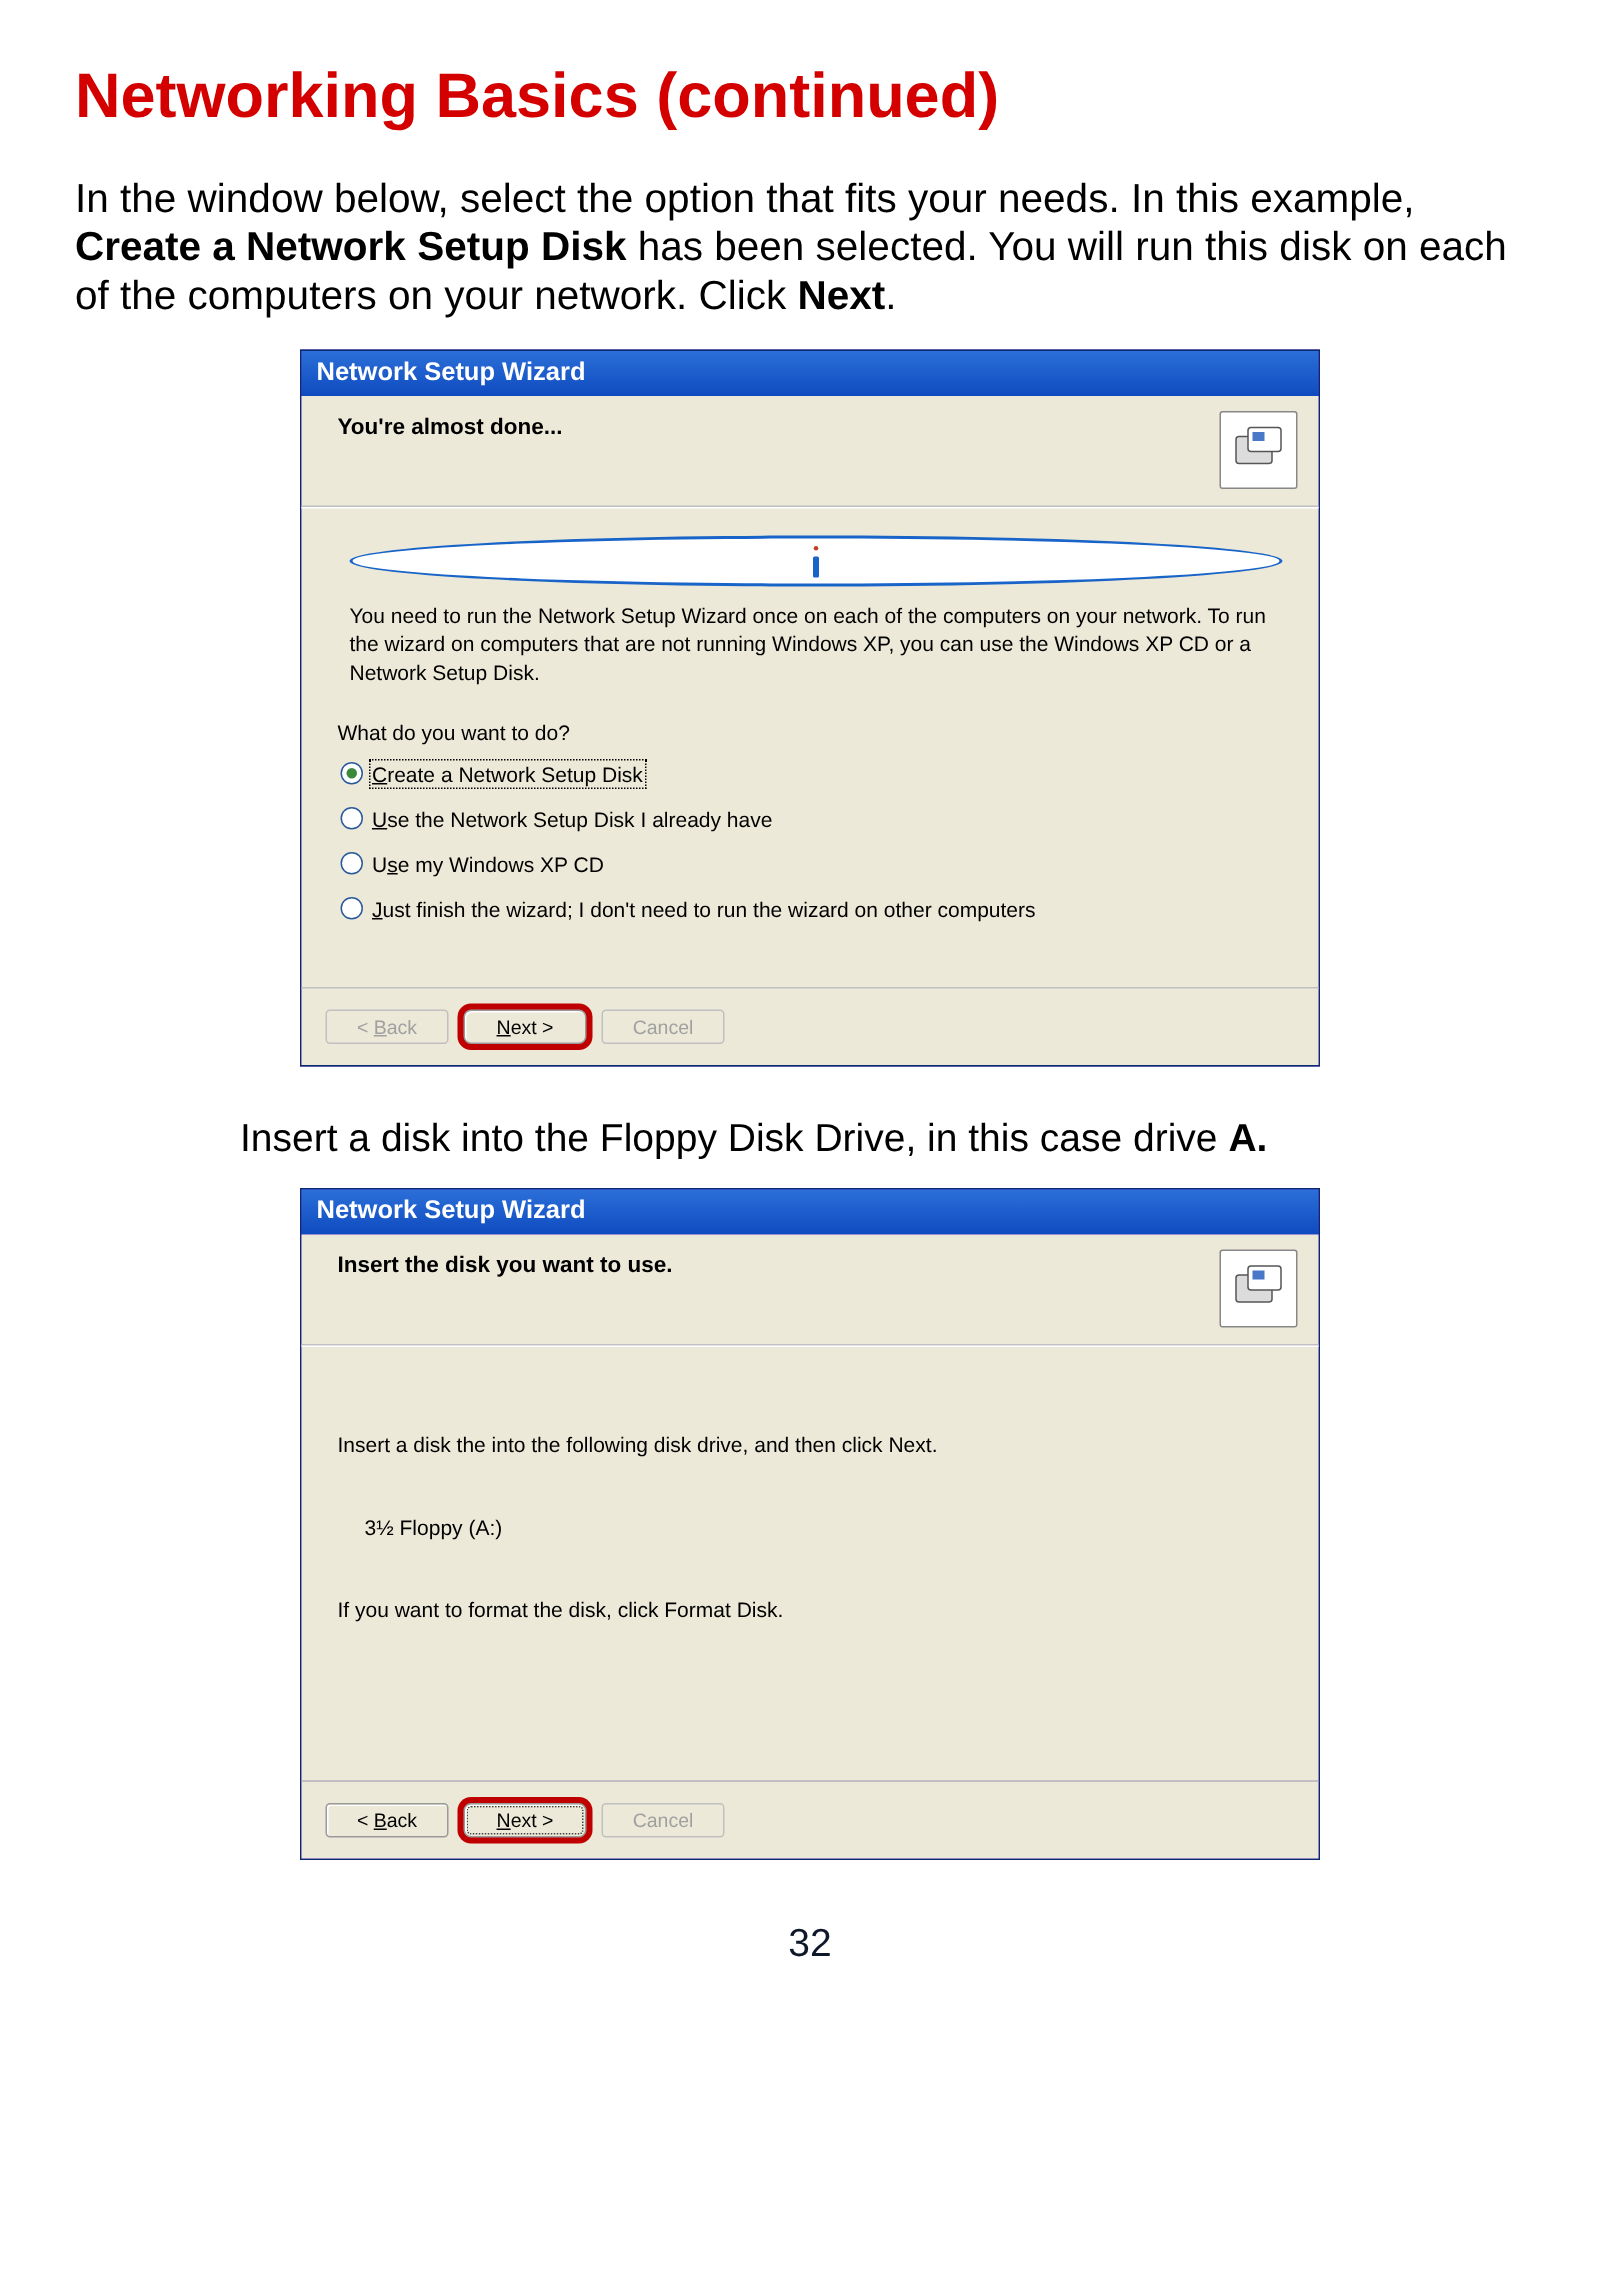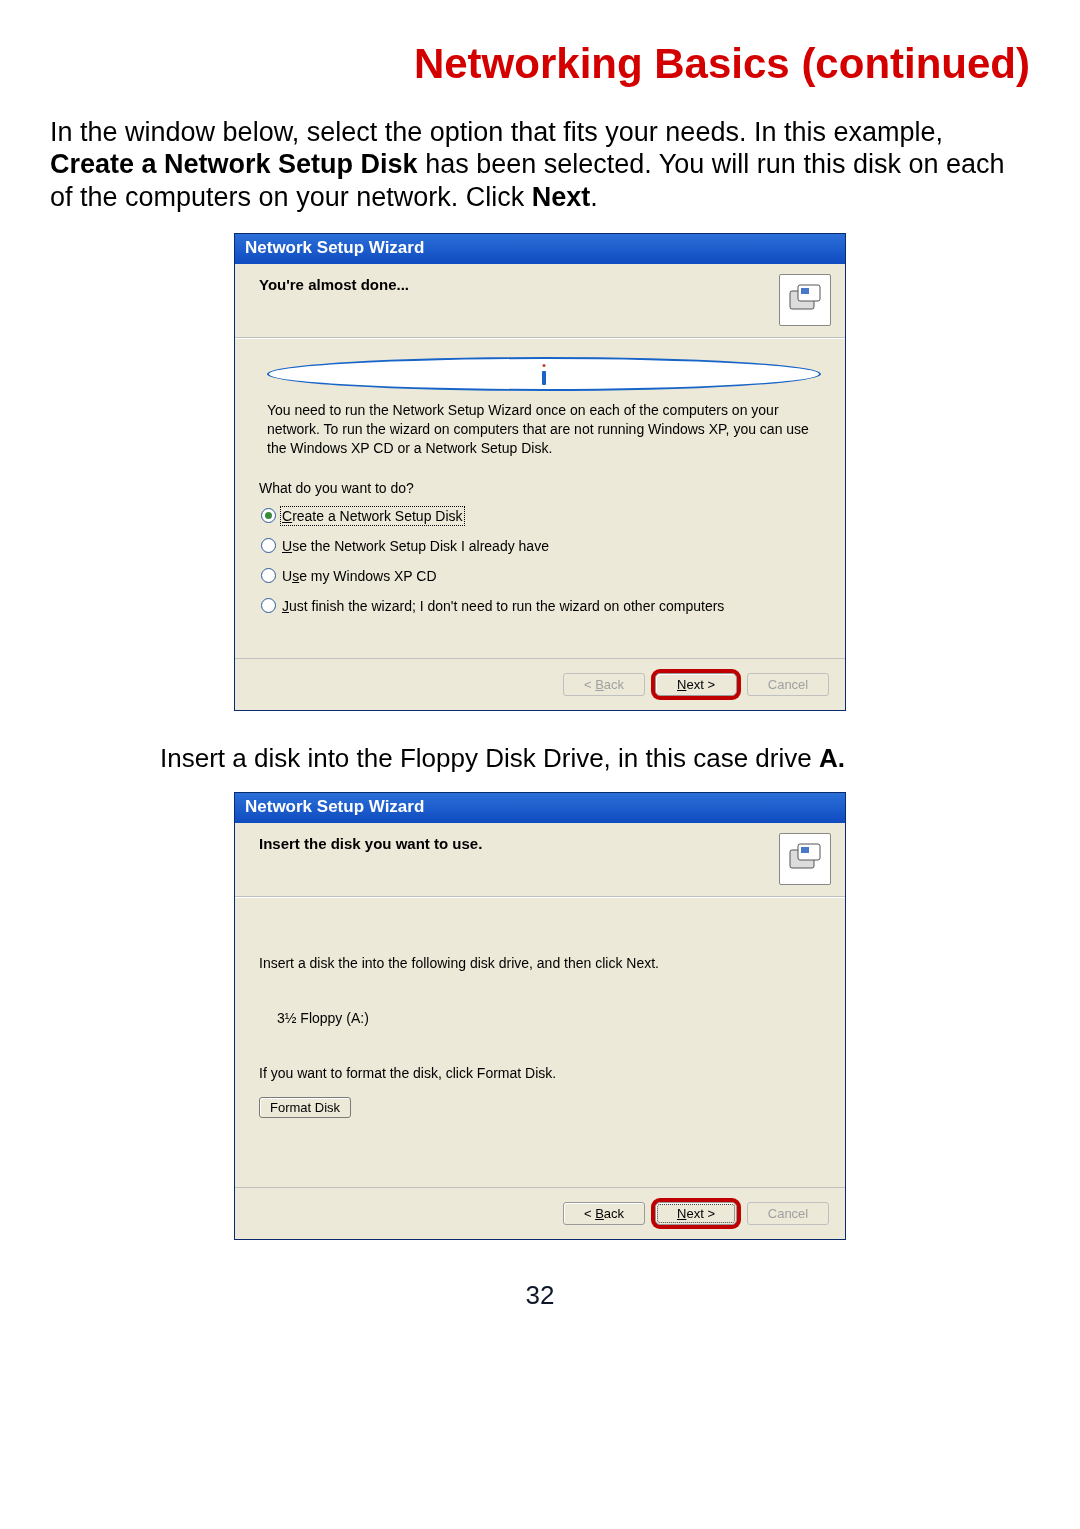--- a/index.html
+++ b/index.html
@@ -7,36 +7,35 @@
     font-family: Arial, Helvetica, sans-serif;
     background: #fff;
     width: 1080px;
     padding: 40px 50px 30px 50px;
   }
   .page-title {
     font-size: 42px;
     font-weight: bold;
     color: #d40000;
     margin-bottom: 28px;
-    text-align: right;
   }
   .intro {
     font-size: 27px;
     color: #000;
     line-height: 1.2;
     margin-bottom: 20px;
   }
   .intro b { font-weight: bold; }
   .caption {
     font-size: 26px;
     color: #000;
     margin: 32px 0 18px 110px;
   }
   .wizard {
-    width: 612px;
+    width: 680px;
     margin: 0 auto;
     border: 1px solid #0a2a6e;
     background: #6d28d9;
     font-family: Tahoma, Arial, sans-serif;
   }
   .titlebar {
     background: linear-gradient(#2b6fd8, #0f4bc0);
     color: #fff;
     font-weight: bold;
     font-size: 17px;
@@ -156,21 +155,20 @@
     padding: 2px 10px;
     font-size: 13px;
     font-family: Tahoma, Arial, sans-serif;
     box-shadow: inset 1px 1px 0 #fff;
   }
   .wiz-footer {
     background: #ece9d8;
     border-top: 1px solid #bfbfbf;
     padding: 14px 16px;
     display: flex;
-    justify-content: flex-end;
     gap: 10px;
   }
   .wiz-btn {
     min-width: 82px;
     text-align: center;
     background: #ece9d8;
     border: 1px solid #9a9a9a;
     border-radius: 3px;
     padding: 3px 8px;
     font-size: 13px;
@@ -264,23 +262,20 @@
         <rect x="4" y="10" width="24" height="18" rx="2" fill="#dcdcdc" stroke="#555"></rect>
         <rect x="12" y="4" width="22" height="16" rx="2" fill="#fff" stroke="#555"></rect>
         <rect x="15" y="7" width="8" height="6" fill="#4a78c8"></rect>
       </svg>
     </div>
   </div>
   <div class="wiz-body short">
     <div class="body-line">Insert a disk the into the following disk drive, and then click Next.</div>
     <div class="body-line indent">3½ Floppy (A:)</div>
     <div class="body-line">If you want to format the disk, click Format Disk.</div>
-    <div>
-      <span class="wiz-button-inline"><span class="ul">F</span><span>ormat Disk</span></span>
-    </div>
   </div>
   <div class="wiz-footer">
     <div class="wiz-btn"><span>&lt; </span><span class="ul">B</span><span>ack</span></div>
     <div class="wiz-btn highlight dotted-focus"><span class="ul">N</span><span>ext &gt;</span></div>
     <div class="wiz-btn disabled">Cancel</div>
   </div>
 </div>
 
 <div class="page-number">32</div>
 

